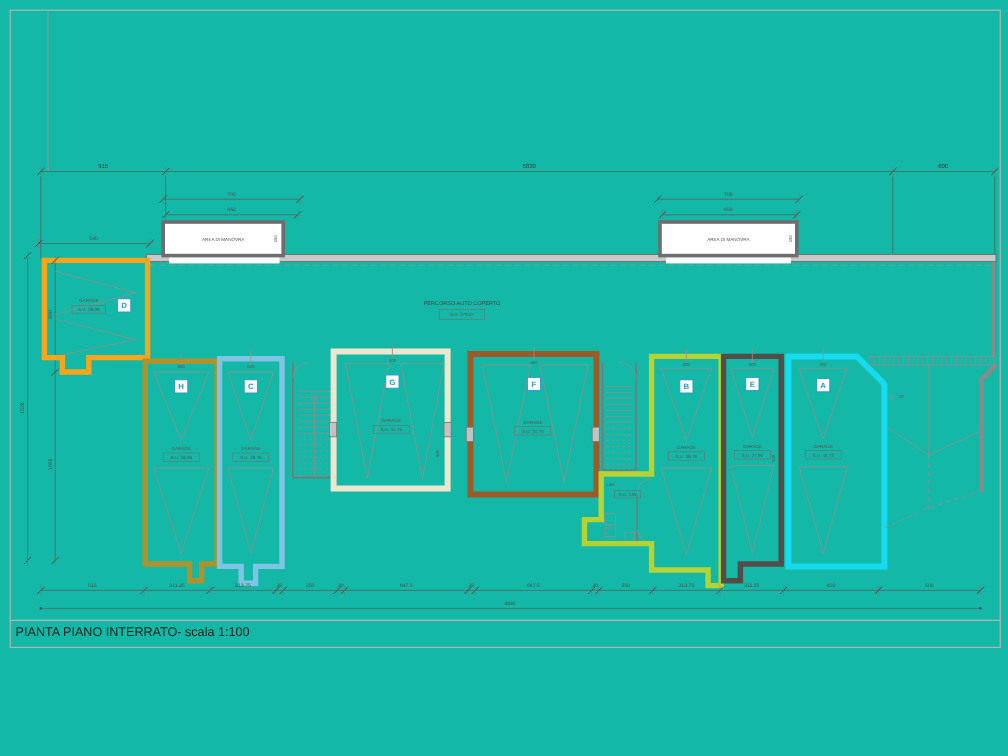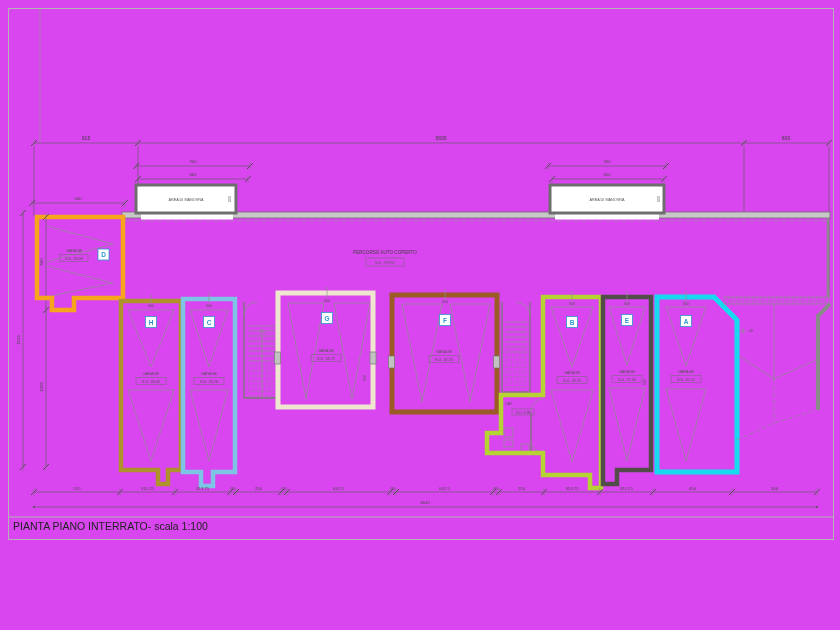--- a/index.html
+++ b/index.html
@@ -1,16 +1,16 @@
 <!DOCTYPE html>
 <html><head>
 <meta charset="utf-8">
 <style>
   html,body{margin:0;padding:0;background:#ffffff;}
-  .stage{position:relative;width:840px;height:630px;background:#d946ef;overflow:hidden;
+  .stage{position:relative;width:840px;height:630px;background:#14b8a6;overflow:hidden;
          font-family:"Liberation Sans", sans-serif;}
   svg{position:absolute;left:0;top:0;}
   svg text{font-family:"Liberation Sans", sans-serif;fill:#4a4a4a;}
   .dim{font-size:4.3px;text-anchor:middle;}
   .dim5{font-size:5px;text-anchor:middle;fill:#3c3c3c;}
   .tiny{font-size:3.8px;text-anchor:middle;fill:#555;}
   .tiny2{font-size:3.5px;text-anchor:middle;fill:#555;}
   .badge-t{font-size:6.5px;font-weight:bold;fill:#2F97CC;text-anchor:middle;}
   .ttl{font-size:10.5px;fill:#222;text-anchor:start;}
   .thin{stroke:#8f8f8f;stroke-width:0.7;fill:none;}

